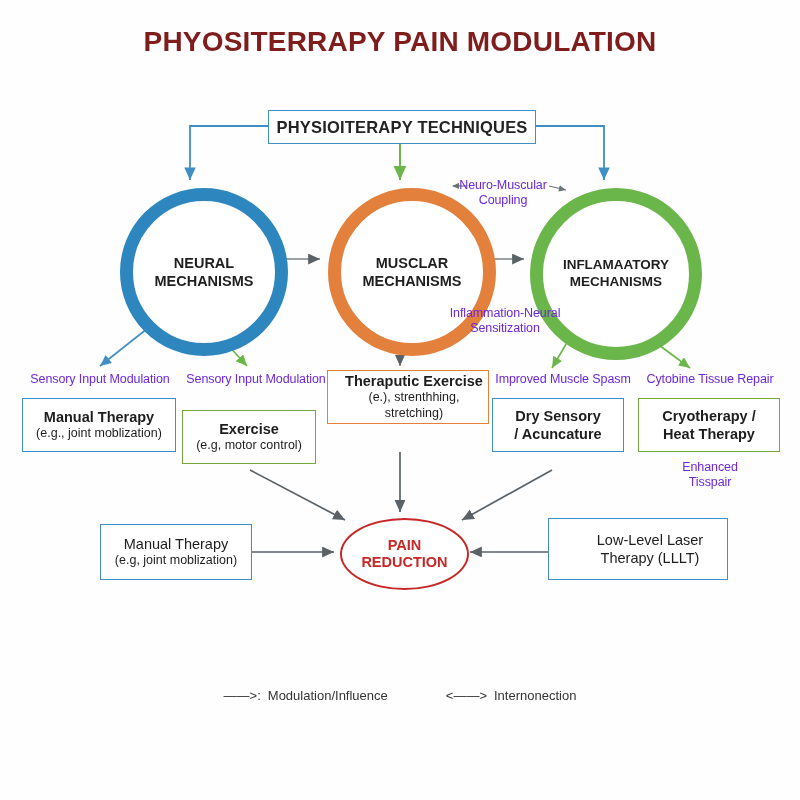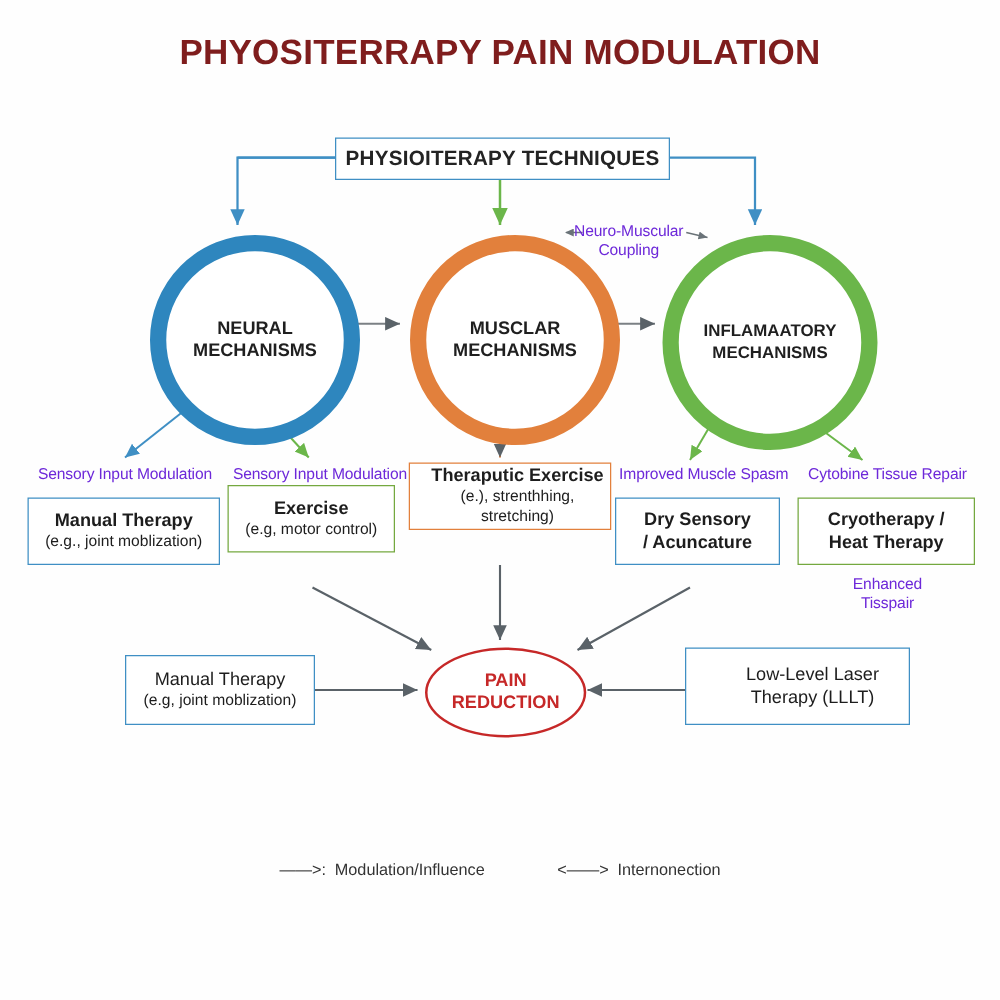--- a/index.html
+++ b/index.html
@@ -149,31 +149,35 @@
     <div>
       <span>INFLAMAATORY</span>
       <span>MECHANISMS</span>
     </div>
   </div>
 
   <div class="lbl" style="left:438px;top:178px;width:130px;">
     <span>Neuro-Muscular</span><br>
     <span>Coupling</span>
   </div>
+  <div class="lbl" style="left:435px;top:306px;width:140px;">
+    <span>Inflammation-Neural</span><br>
+    <span>Sensitization</span>
+  </div>
 
   <div class="lbl" style="left:20px;top:372px;width:160px;">Sensory Input Modulation</div>
   <div class="lbl" style="left:176px;top:372px;width:160px;">Sensory Input Modulation</div>
   <div class="lbl" style="left:487px;top:372px;width:152px;">Improved Muscle Spasm</div>
   <div class="lbl" style="left:634px;top:372px;width:152px;">Cytobine  Tissue Repair</div>
 
   <div class="box" style="left:22px;top:398px;width:152px;height:52px;">
     <span class="b1">Manual Therapy</span>
     <span class="b2">(e.g., joint moblization)</span>
   </div>
-  <div class="box g-border" style="left:182px;top:388px;width:132px;height:52px;text-align:right;">
+  <div class="box g-border" style="left:182px;top:410px;width:132px;height:52px;text-align:right;">
     <span class="b1">Exercise</span>
     <span class="b2">(e.g, motor control)</span>
   </div>
   <div class="box o-border" style="left:327px;top:370px;width:148px;height:52px;padding-left:12px;">
     <span class="b1">Theraputic Exercise</span>
     <span class="b2">(e.), strenthhing, stretching)</span>
   </div>
   <div class="box" style="left:492px;top:398px;width:130px;height:52px;">
     <span class="b1">Dry Sensory</span>
     <span class="b1">/ Acuncature</span>

